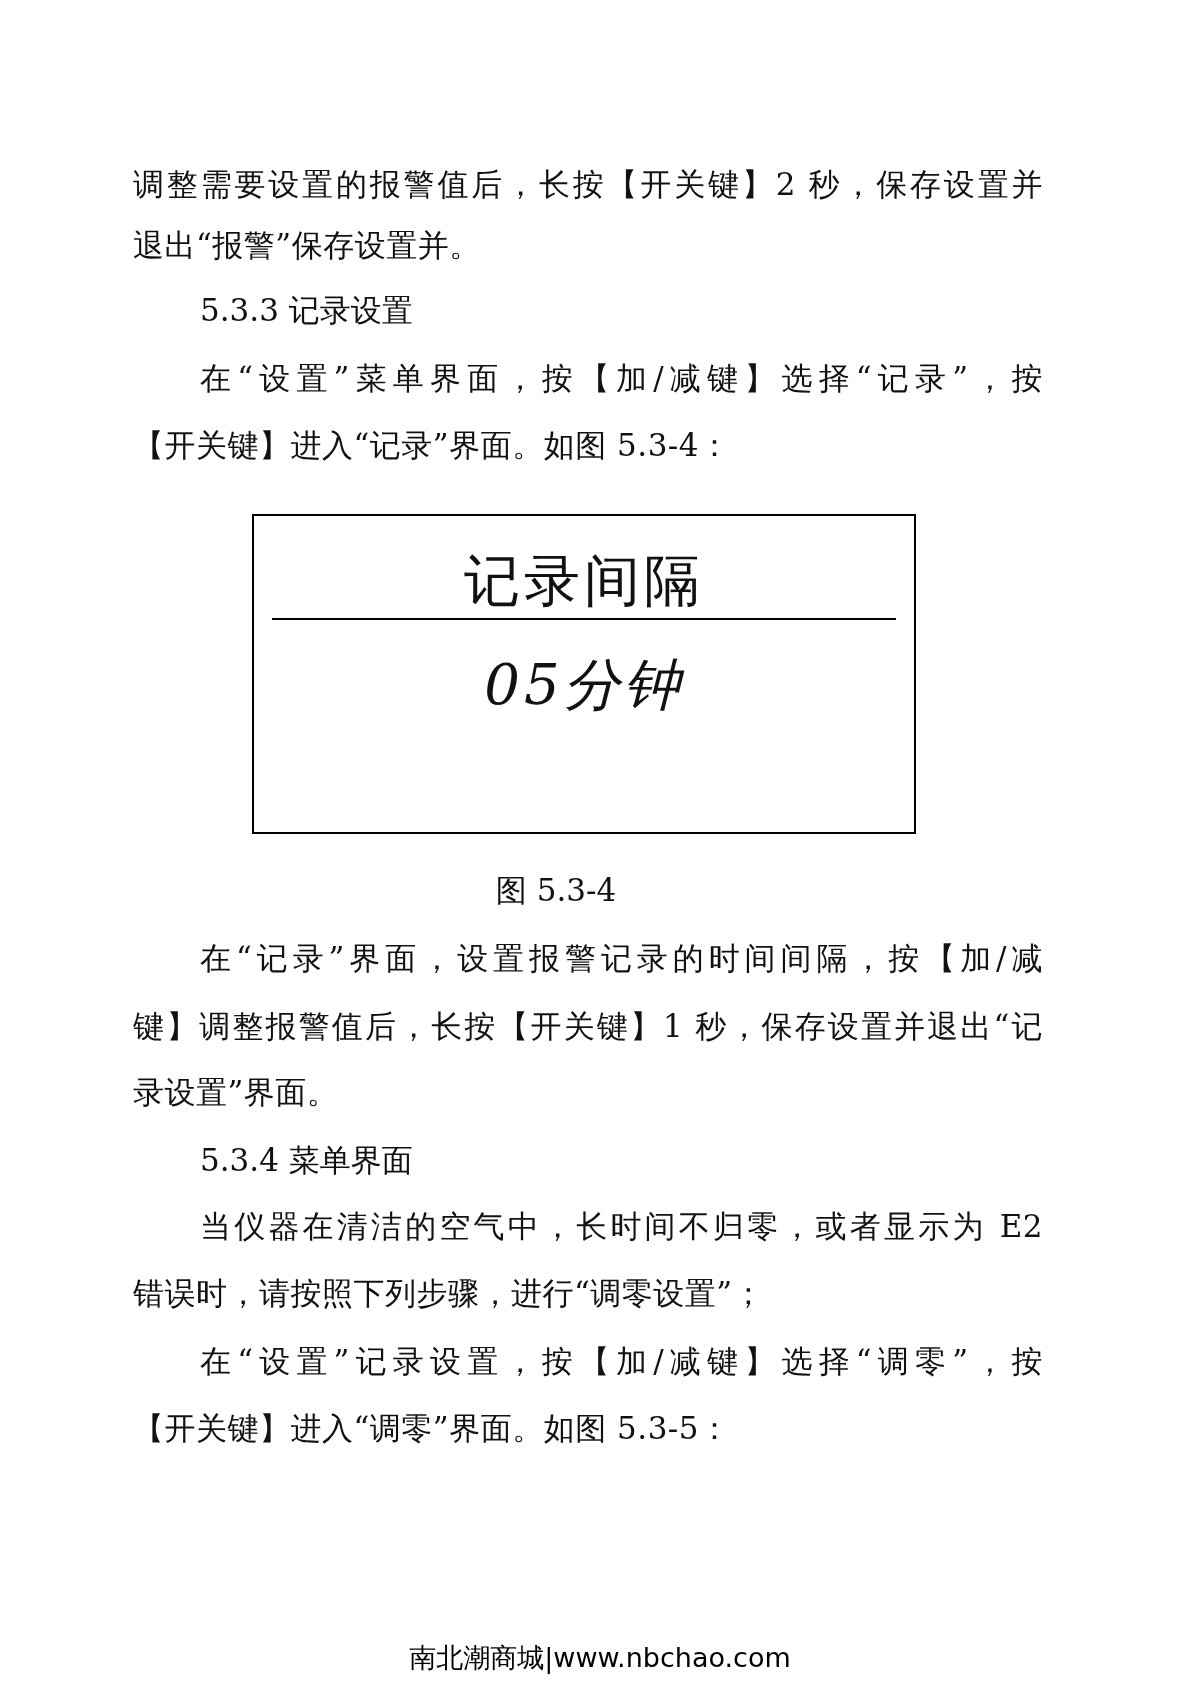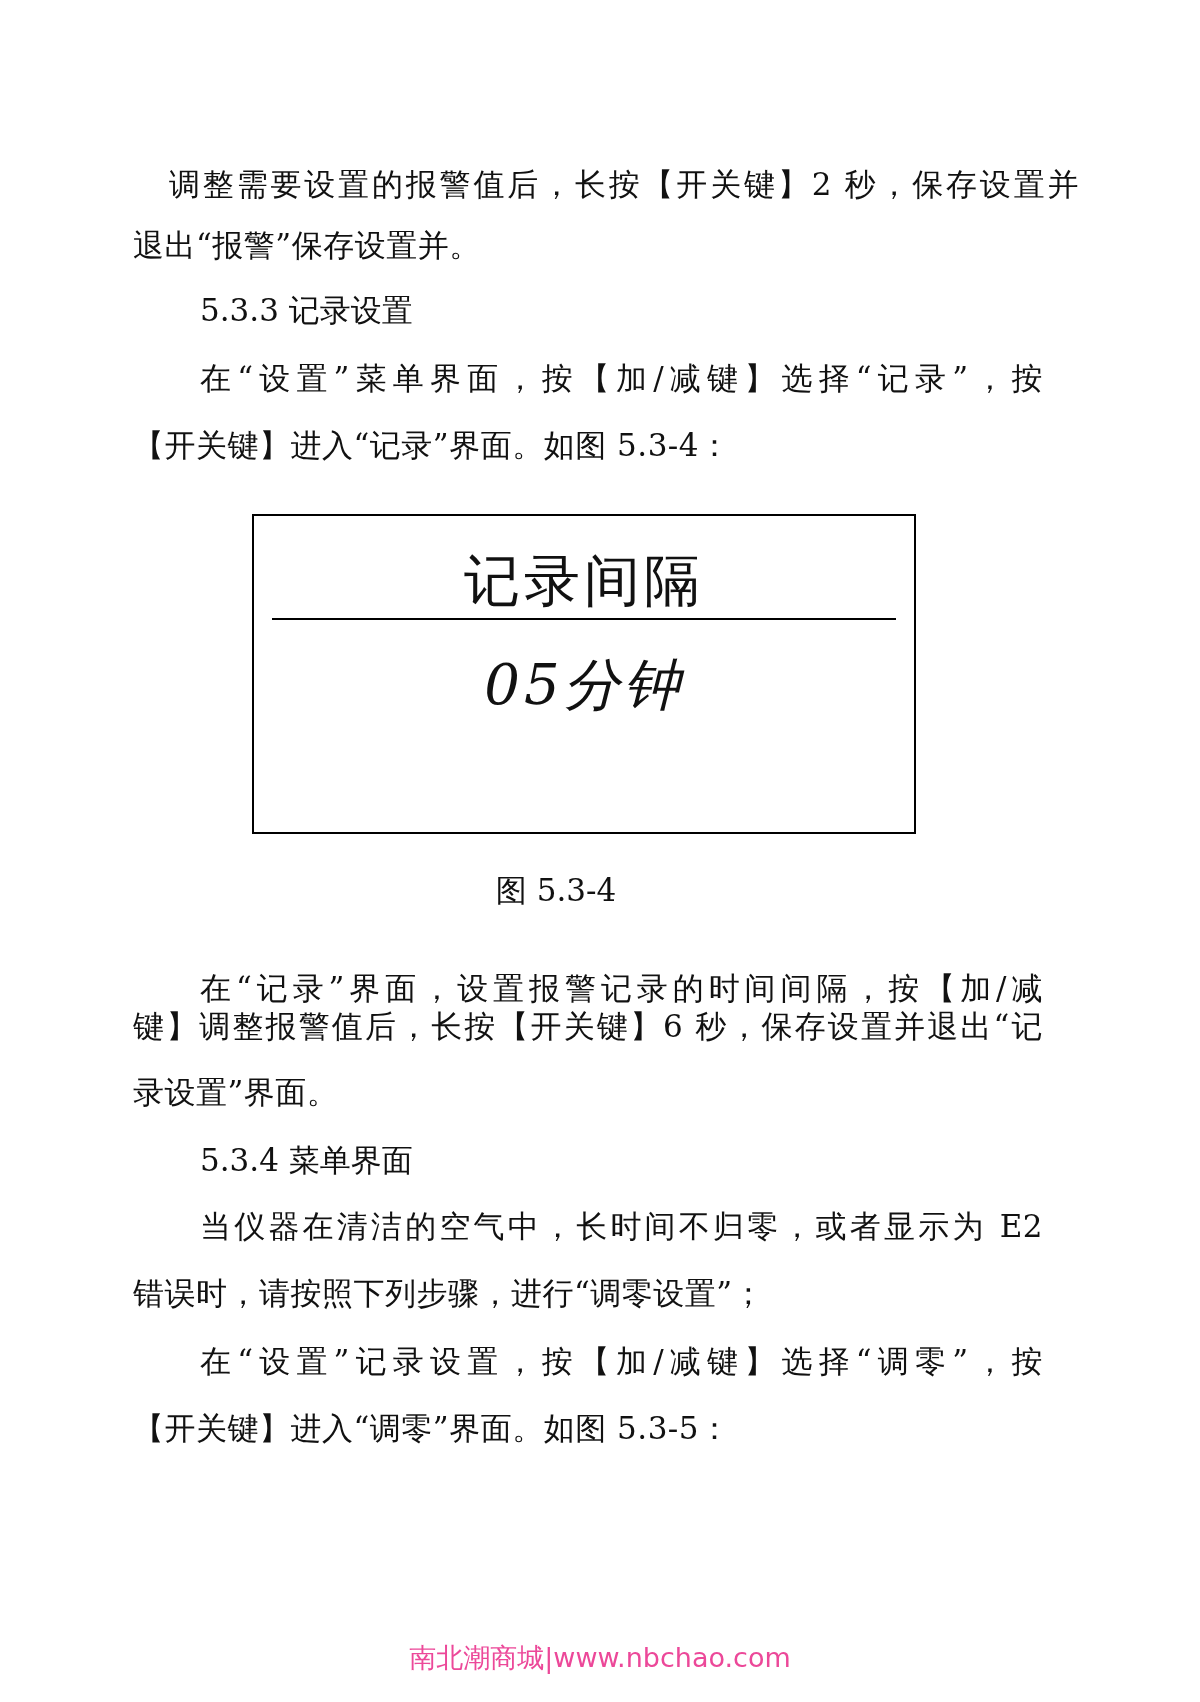--- a/index.html
+++ b/index.html
@@ -76,42 +76,42 @@
     }
     .footer {
       position: absolute;
       left: 0;
       width: 1200px;
       top: 1640px;
       text-align: center;
       font-family: "DejaVu Sans", "Liberation Sans", sans-serif;
       font-size: 27px;
       line-height: 36px;
-      color: #ec4899;
+      color: #000000;
     }
   </style>
 </head>
 <body>
 
-<div class="line justify" style="top:164px;margin-left:36px;">调整需要设置的报警值后，长按【开关键】2 秒，保存设置并</div>
+<div class="line justify" style="top:164px;">调整需要设置的报警值后，长按【开关键】2 秒，保存设置并</div>
 <div class="line" style="top:225px;">退出“报警”保存设置并。</div>
 
 <div class="heading" style="top:290px;">5.3.3 记录设置</div>
 <div class="line indent justify" style="top:358px;">在“设置”菜单界面，按【加/减键】选择“记录”，按</div>
 <div class="line" style="top:425px;">【开关键】进入“记录”界面。如图 5.3-4：</div>
 
 <div class="figure-box">
   <div class="figure-title">记录间隔</div>
   <div class="figure-rule"></div>
   <div class="figure-value">05分钟</div>
 </div>
 <div class="caption">图 5.3-4</div>
 
-<div class="line indent justify" style="top:968px;">在“记录”界面，设置报警记录的时间间隔，按【加/减</div>
-<div class="line justify" style="top:1006px;">键】调整报警值后，长按【开关键】6 秒，保存设置并退出“记</div>
+<div class="line indent justify" style="top:938px;">在“记录”界面，设置报警记录的时间间隔，按【加/减</div>
+<div class="line justify" style="top:1006px;">键】调整报警值后，长按【开关键】1 秒，保存设置并退出“记</div>
 <div class="line" style="top:1072px;">录设置”界面。</div>
 
 <div class="heading" style="top:1140px;">5.3.4 菜单界面</div>
 <div class="line indent justify" style="top:1206px;">当仪器在清洁的空气中，长时间不归零，或者显示为 E2</div>
 <div class="line" style="top:1273px;">错误时，请按照下列步骤，进行“调零设置”；</div>
 <div class="line indent justify" style="top:1341px;">在“设置”记录设置，按【加/减键】选择“调零”，按</div>
 <div class="line" style="top:1408px;">【开关键】进入“调零”界面。如图 5.3-5：</div>
 
 <div class="footer">南北潮商城|www.nbchao.com</div>
 

